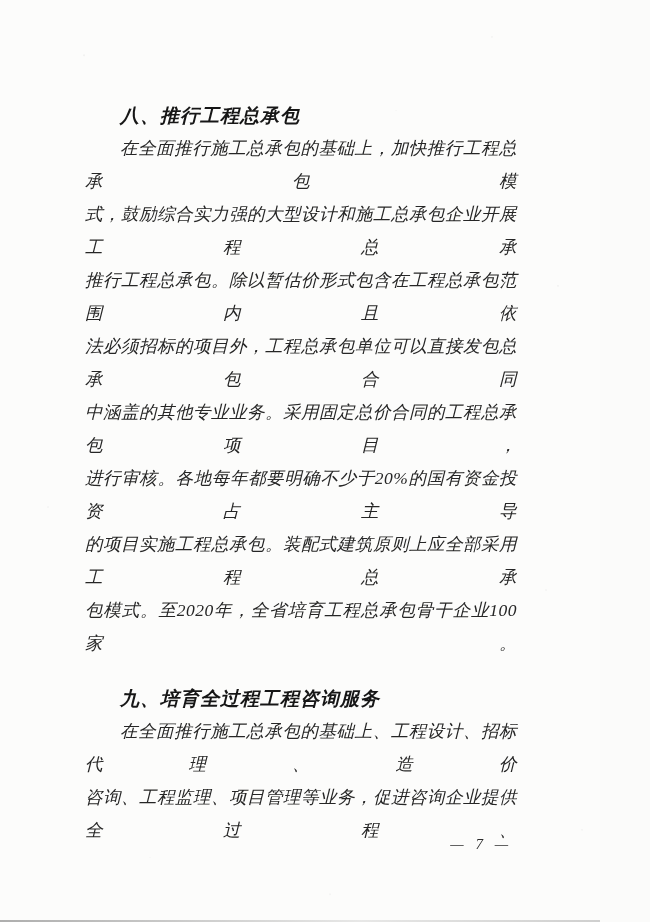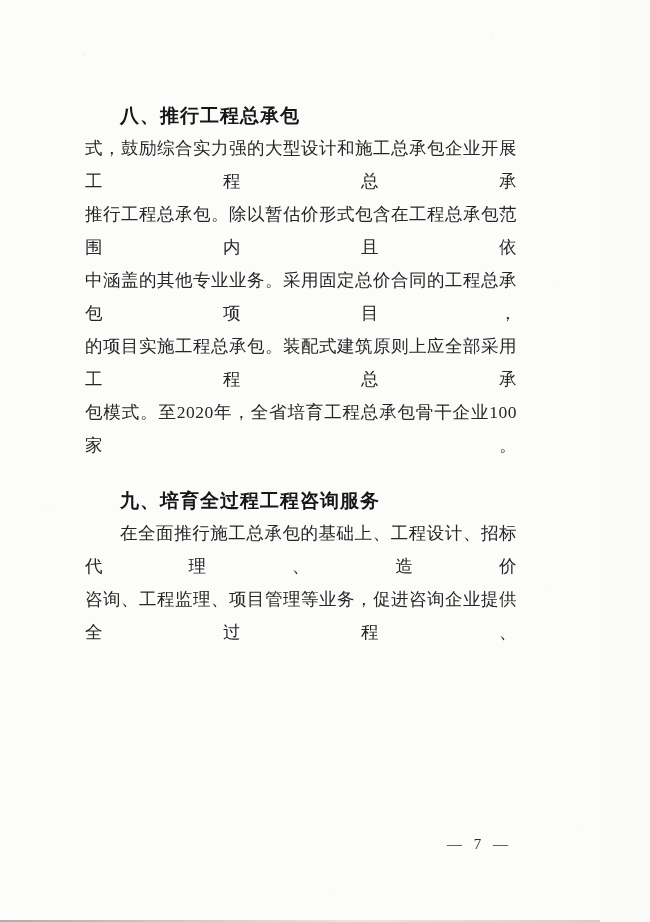--- a/index.html
+++ b/index.html
@@ -8,20 +8,21 @@
     background: #fbfbfa;
   }
   .page {
     position: relative;
     width: 600px;
     height: 922px;
     background: #fcfcfb;
     overflow: hidden;
     font-family: "Liberation Serif", "DejaVu Serif", serif;
     color: #262626;
+    font-style: italic;
   }
   
   .page::before {
     content: "";
     position: absolute;
     inset: 0;
     pointer-events: none;
     background-image:
       radial-gradient(circle 2px at 14% 6%,  rgba(90,90,90,.10), transparent 70%),
       radial-gradient(circle 2px at 82% 4%,  rgba(90,90,90,.08), transparent 70%),
@@ -91,23 +92,26 @@
 </style>
 </head>
 <body>
 
 <div class="page">
   <div class="content">
 
     <section>
       <h2 class="sec-heading">八、推行工程总承包</h2>
       <div class="para">
+        <p class="line first">在全面推行施工总承包的基础上，加快推行工程总承包模</p>
         <p class="line">式，鼓励综合实力强的大型设计和施工总承包企业开展工程总承</p>
         <p class="line">推行工程总承包。除以暂估价形式包含在工程总承包范围内且依</p>
+        <p class="line">法必须招标的项目外，工程总承包单位可以直接发包总承包合同</p>
         <p class="line">中涵盖的其他专业业务。采用固定总价合同的工程总承包项目，</p>
+        <p class="line">进行审核。各地每年都要明确不少于20%的国有资金投资占主导</p>
         <p class="line">的项目实施工程总承包。装配式建筑原则上应全部采用工程总承</p>
         <p class="line">包模式。至2020年，全省培育工程总承包骨干企业100家。</p>
       </div>
     </section>
 
     <section>
       <h2 class="sec-heading spaced">九、培育全过程工程咨询服务</h2>
       <div class="para">
         <p class="line first">在全面推行施工总承包的基础上、工程设计、招标代理、造价</p>
         <p class="line">咨询、工程监理、项目管理等业务，促进咨询企业提供全过程、</p>

